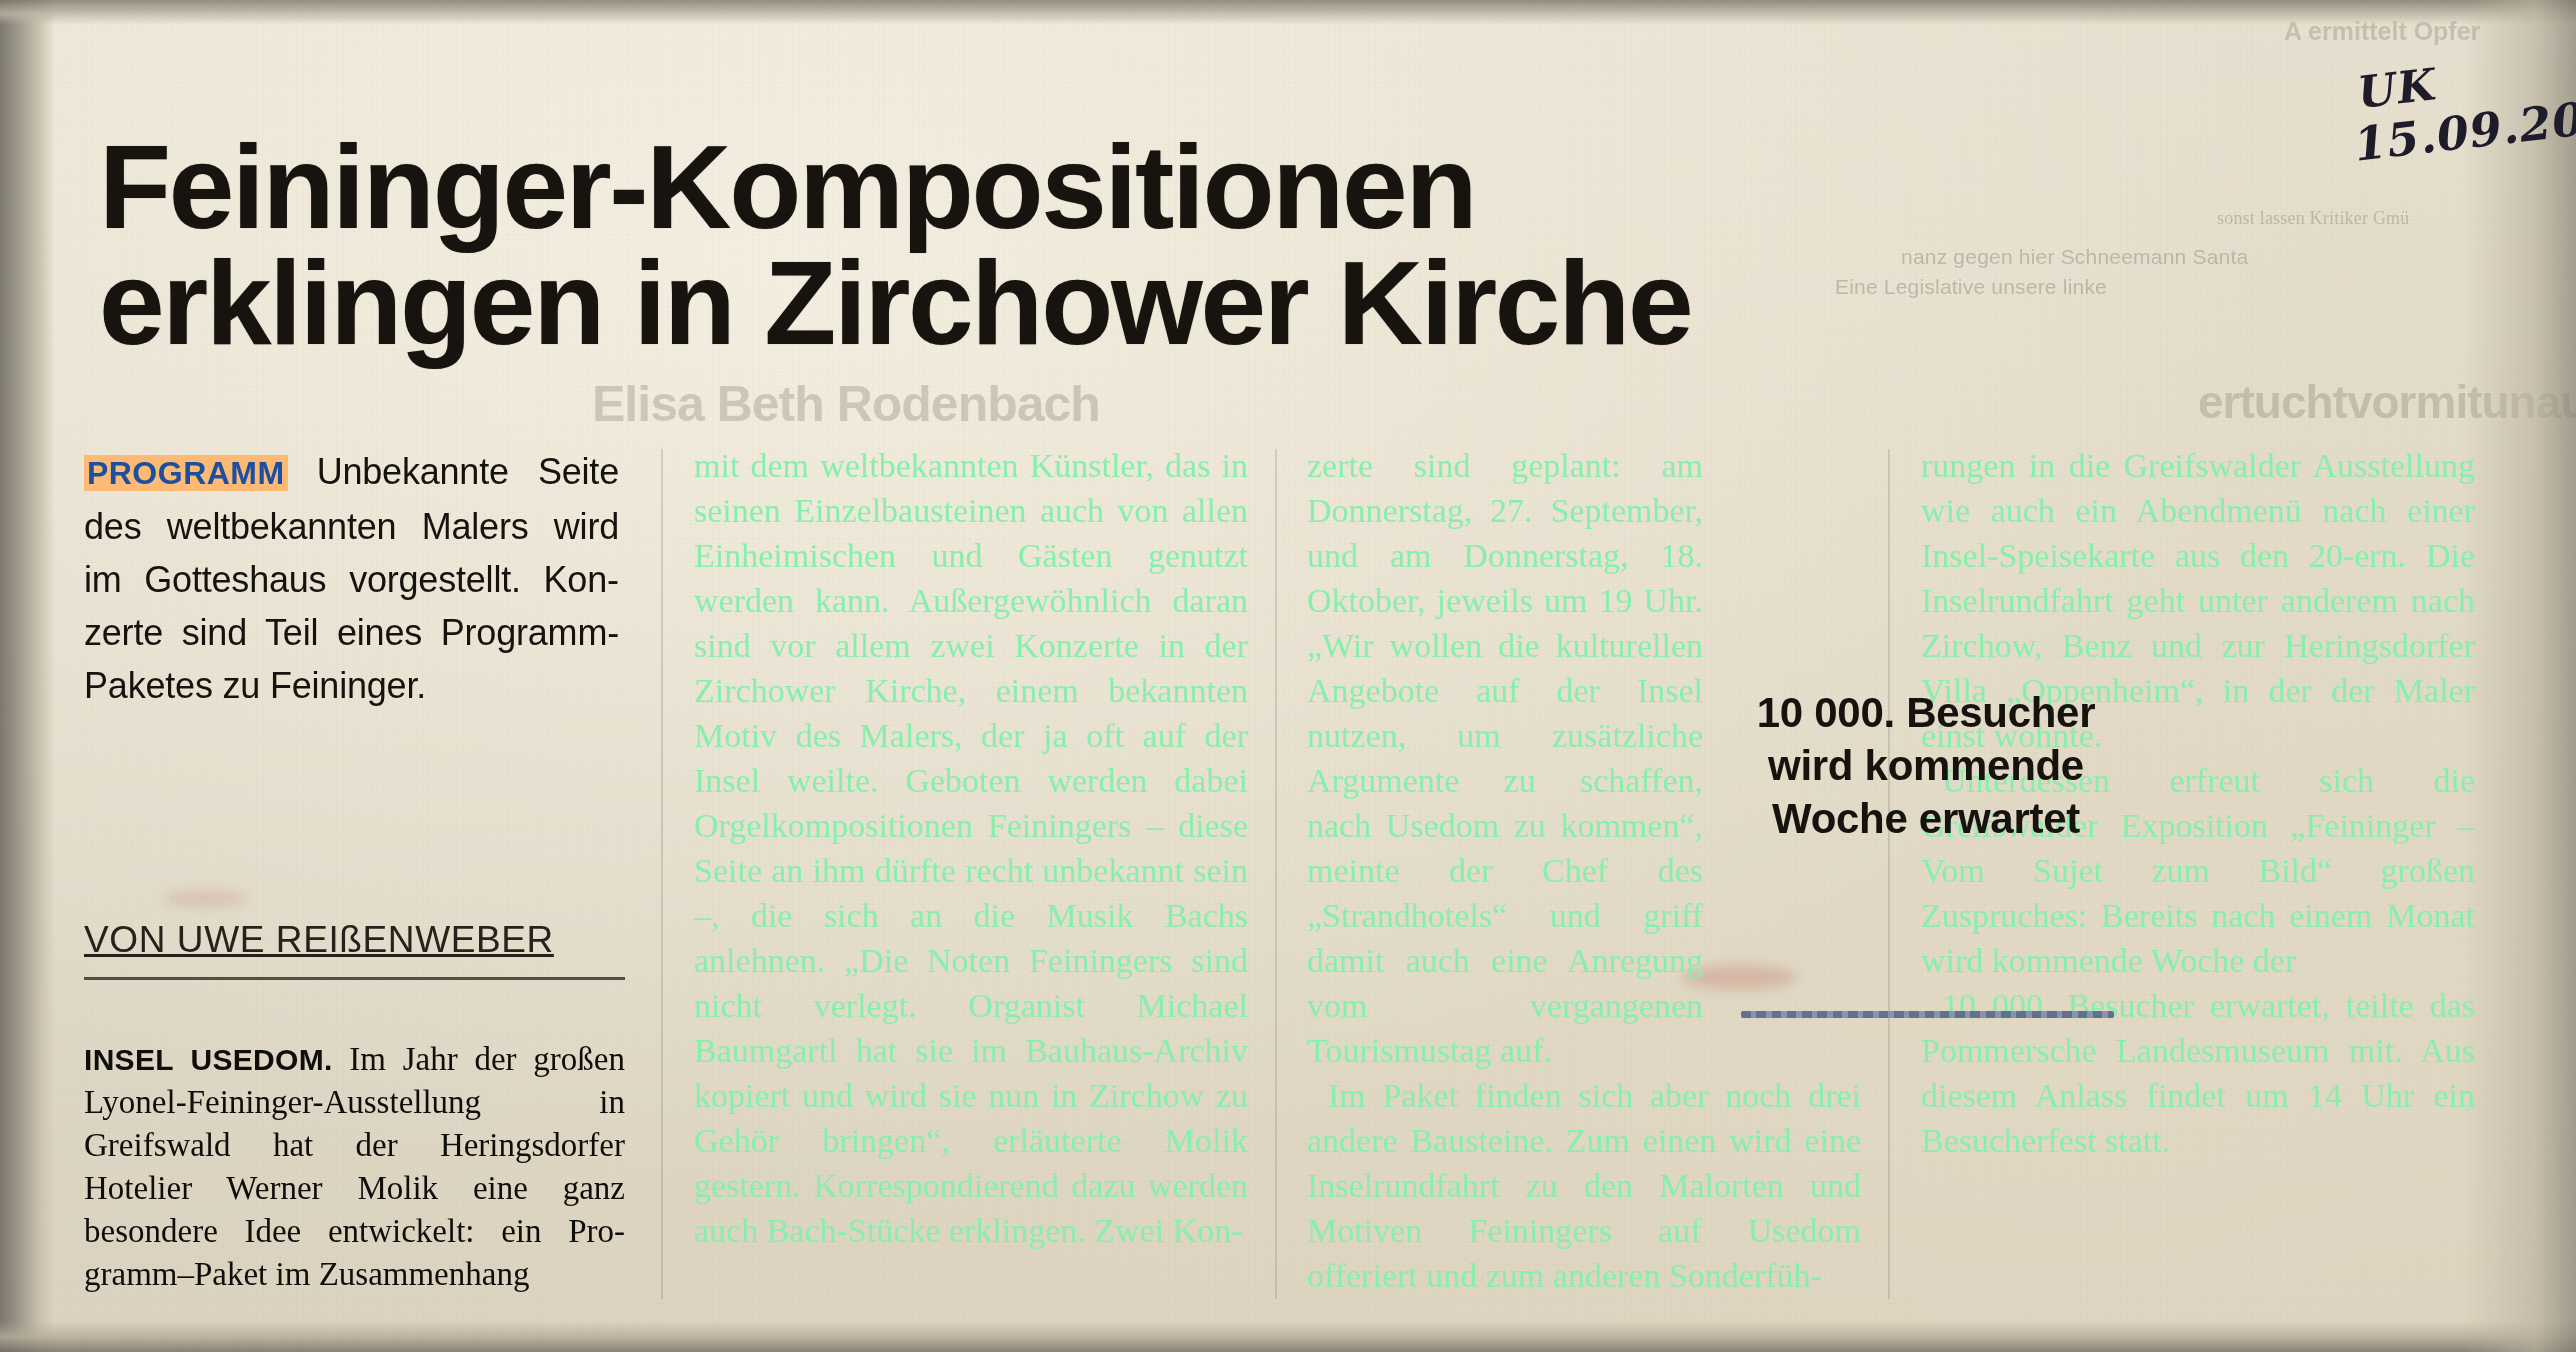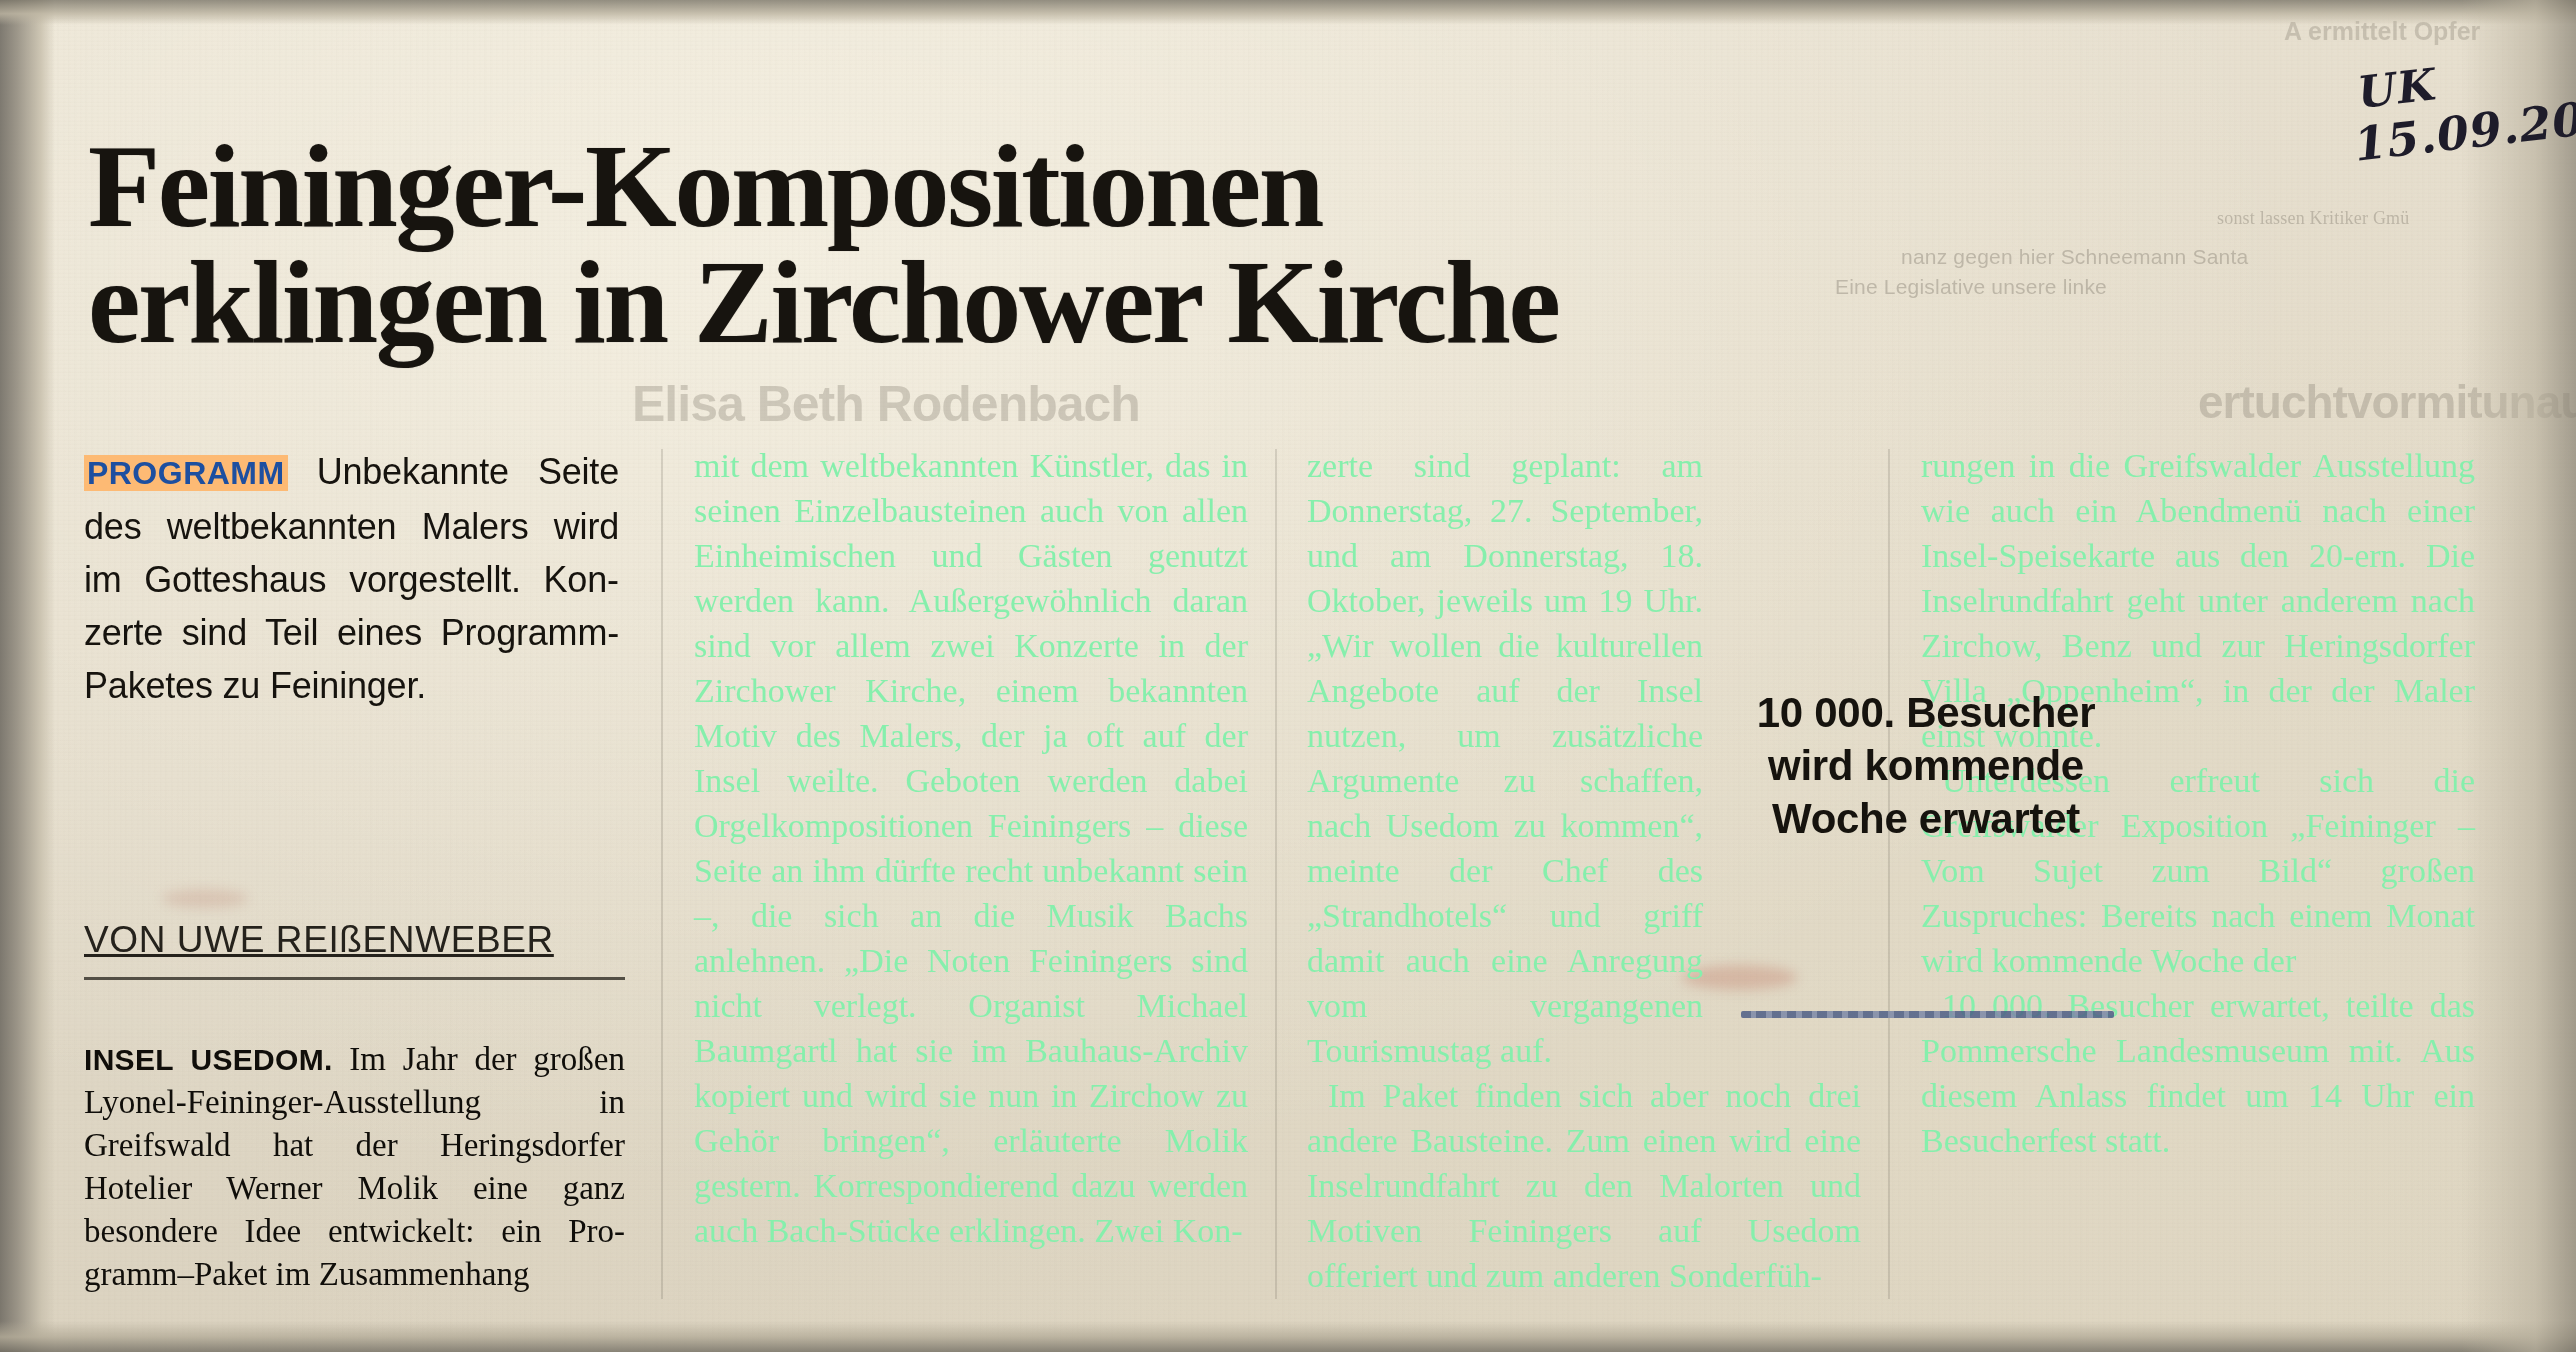--- a/index.html
+++ b/index.html
@@ -89,25 +89,25 @@
     opacity: .30;
     color: #7d7669;
     font-family: "Liberation Sans", sans-serif;
     font-weight: bold;
     white-space: nowrap;
   }
 
   
   .headline {
     position: absolute;
-    left: 88px;
+    left: 99px;
     top: 50px;
     width: 2274px;
     color: #17140f;
-    font-family: Liberation Serif, serif;
+    font-family: Liberation Sans, sans-serif;
     font-weight: bold;
     font-size: 118px;
     line-height: 116px;
     letter-spacing: -2.3px;
     text-shadow: 0 0 1px rgba(0,0,0,.35);
   }
   .headline .l2 { display: block; }
 
   
   .handwriting {
@@ -256,21 +256,21 @@
 
   <div class="scan"></div>
   <div class="grain"></div>
 
   <div class="ghost-head" style="left:2284px; top:17px; font-size:25px;">A ermittelt Opfer</div>
   <div class="ghost" style="left:2226px; top:57px; font-size:19px;">&nbsp;</div>
   <div class="ghost" style="left:2222px; top:105px; font-size:21px;">&nbsp;</div>
   <div class="ghost" style="left:2217px; top:208px; font-size:18px;font-family:Liberation Serif, serif;">sonst lassen Kritiker Gmü</div>
   <div class="ghost" style="left:1901px; top:245px; font-size:21px;">nanz gegen hier Schneemann Santa</div>
   <div class="ghost" style="left:1835px; top:275px; font-size:21px;">Eine Legislative unsere linke</div>
-  <div class="ghost-head" style="left:592px; top:375px; font-size:50px; letter-spacing:-1px;margin-left:40px;">Elisa Beth Rodenbach</div>
+  <div class="ghost-head" style="left:592px; top:375px; font-size:50px; letter-spacing:-1px;">Elisa Beth Rodenbach</div>
   <div class="ghost-head" style="left:2198px; top:375px; font-size:46px; letter-spacing:-1px;">ertuchtvormitunaut</div>
   <div class="ghost-block" style="left:1624px; top:631px; width:143px;"></div>
 
   <div class="colrule" style="left:661px;"></div>
   <div class="colrule" style="left:1275px;"></div>
   <div class="colrule" style="left:1888px;"></div>
 
   <div class="edge-left"></div>
   <div class="edge-top"></div>
   <div class="edge-bottom"></div>

